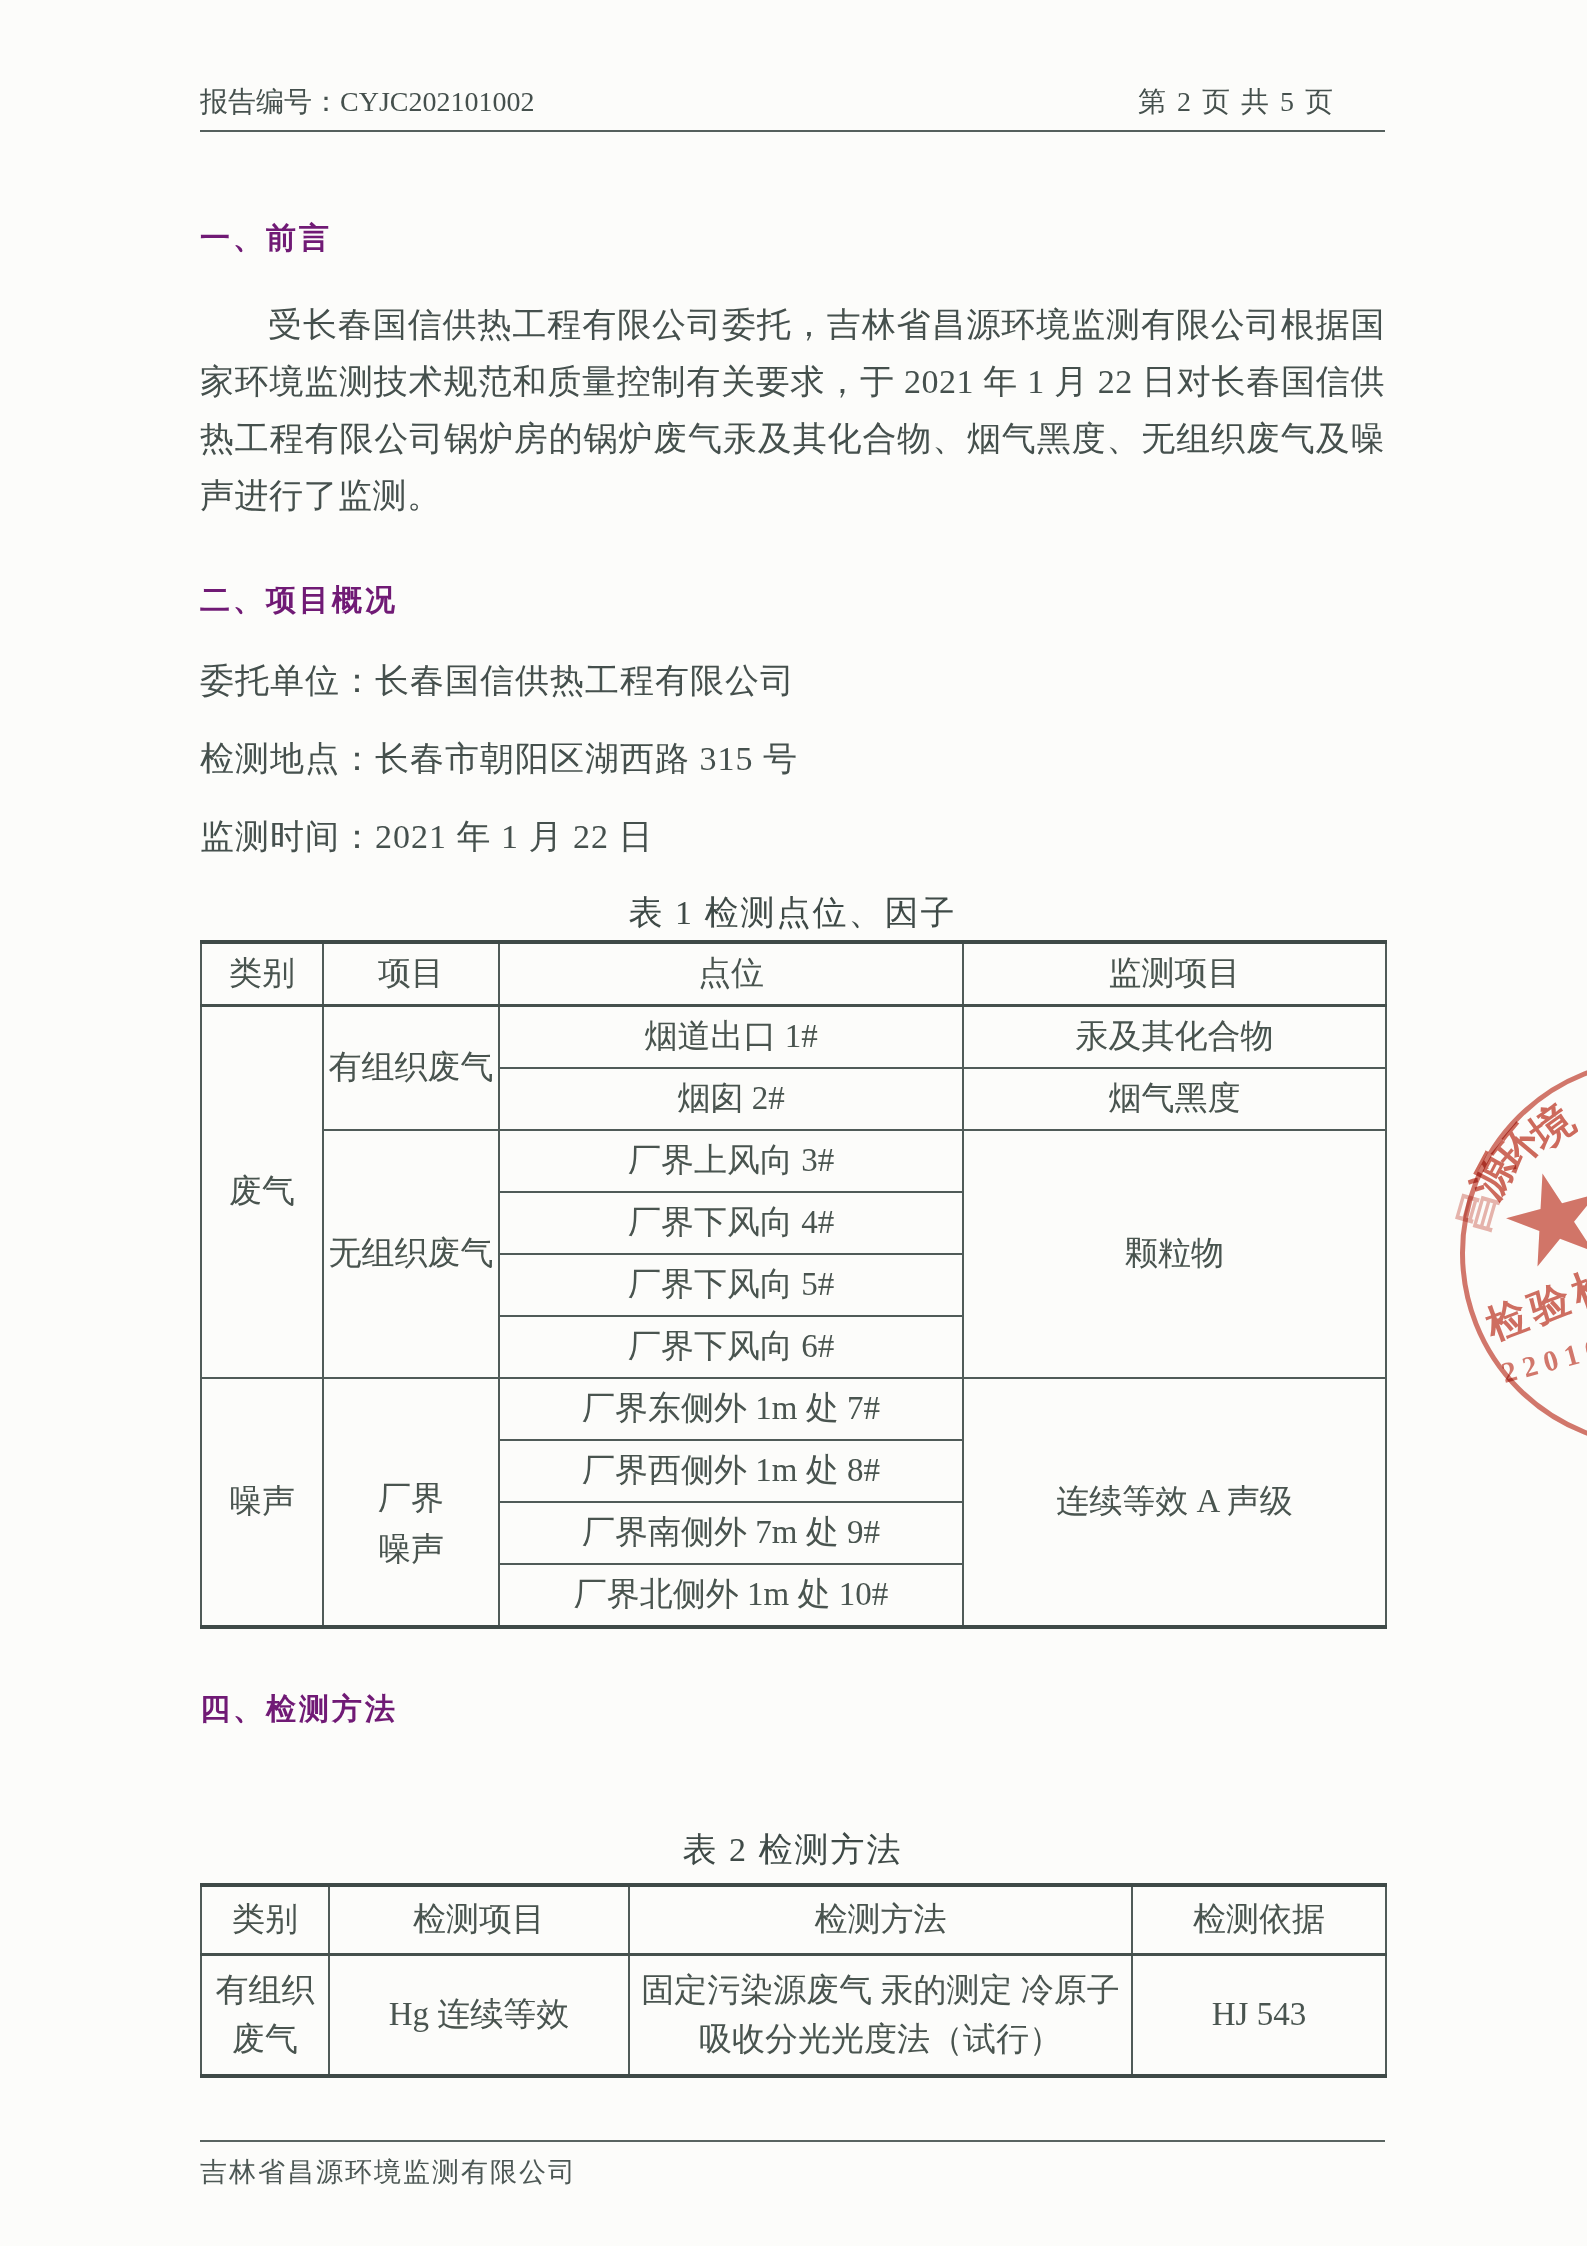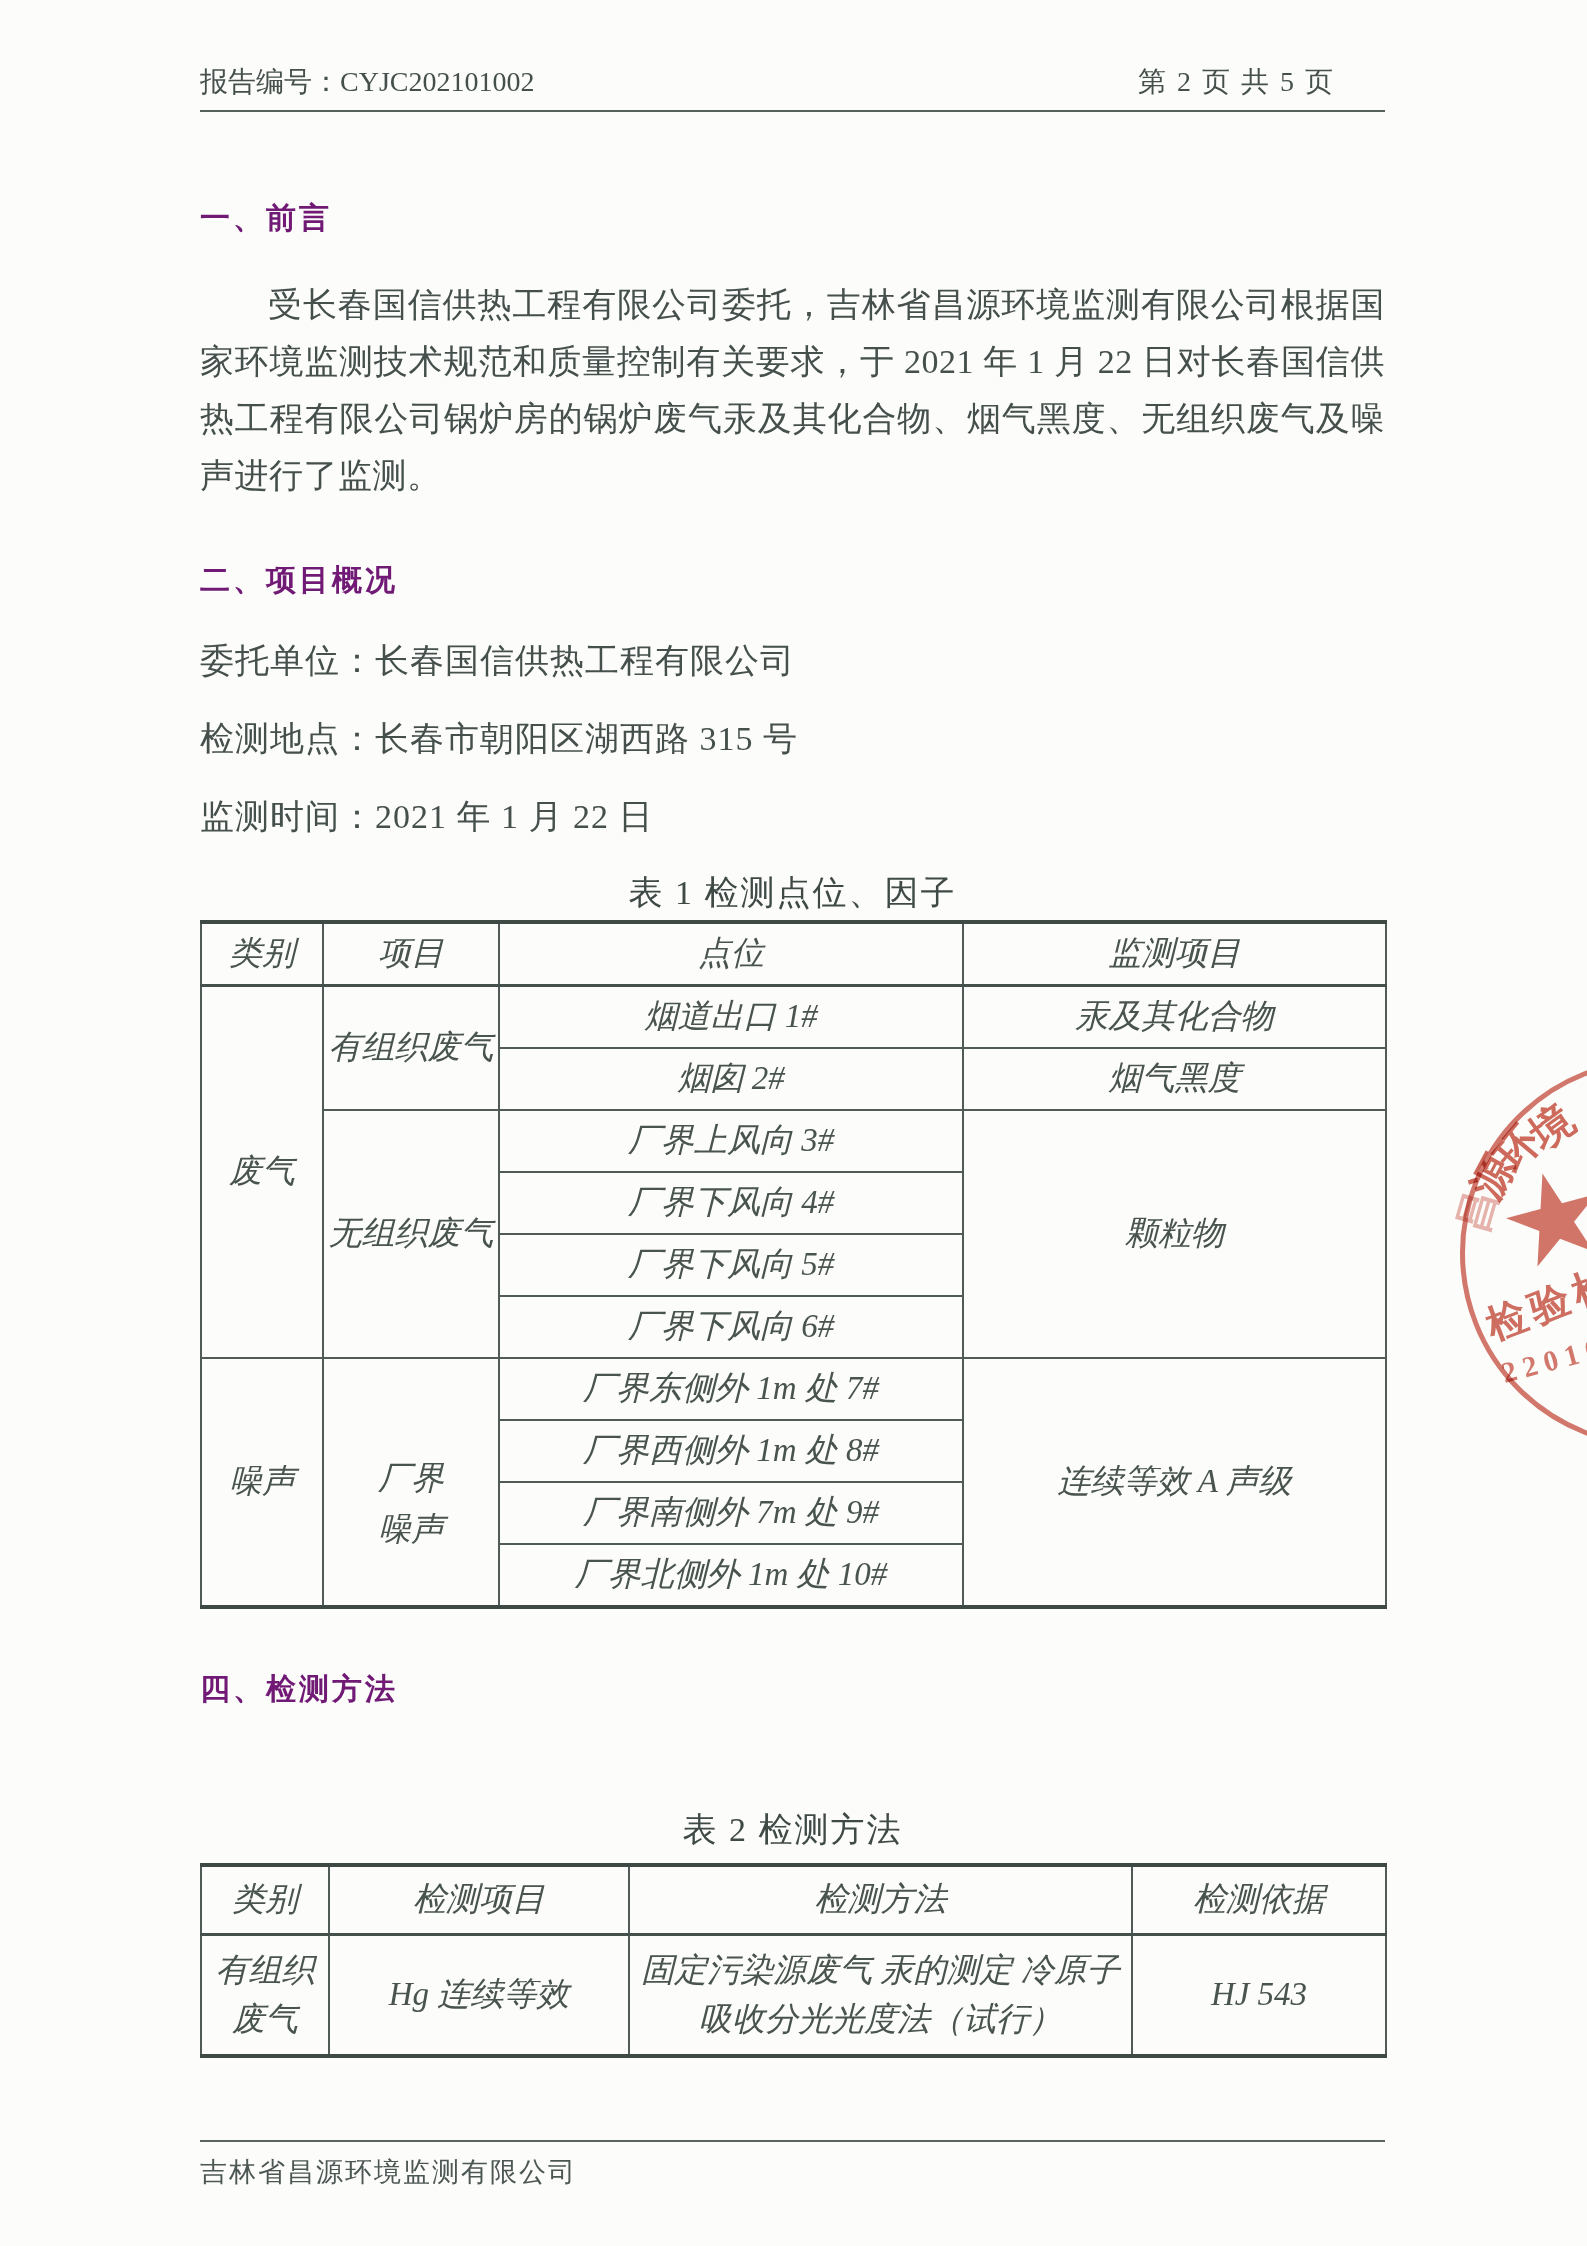--- a/index.html
+++ b/index.html
@@ -8,21 +8,21 @@
     width:1587px;height:2246px;
     margin:0 auto;
     background:#fcfcfa;
     overflow:hidden;
     font-family:"Liberation Serif","DejaVu Serif",serif;
     color:#45504d;
   }
   .content{margin-left:200px;width:1185px;}
   
   .hdr{
-    padding-top:66px;padding-bottom:12px;
+    padding-top:86px;padding-bottom:12px;
     display:flex;justify-content:space-between;align-items:flex-end;
     border-bottom:2px solid #55605d;
     font-size:28px;line-height:32px;
   }
   .hdr .right{padding-right:50px;letter-spacing:2px;}
   
   .sec-h{font-size:30px;line-height:44px;font-weight:bold;color:#701a75;letter-spacing:3px;}
   .h1{margin-top:84px;}
   .h2{margin-top:54px;}
   .h3{margin-top:56px;}
@@ -43,21 +43,20 @@
     border-collapse:collapse;table-layout:fixed;
     width:1185px;margin-top:8px;
     font-size:33px;color:#49544f;
   }
   table.t2{margin-top:14px;}
   th,td{
     border:2px solid #505b58;
     text-align:center;vertical-align:middle;
     padding:0;font-weight:normal;
     line-height:1.5;
-    font-style:italic;
   }
   table{border-top:4px solid #3f4a47;border-bottom:4px solid #3f4a47;}
   tr.head th{height:60px;border-bottom:3px solid #45504d;}
   table.t1 td{height:60px;}
   table.t2 tr.head th{height:66px;}
   table.t2 td.data{height:118px;}
   .narrow{display:inline-block;max-width:2.4em;line-height:1.55;margin-top:44px;}
   
   .footer{
     position:absolute;left:200px;top:2112px;width:1185px;

